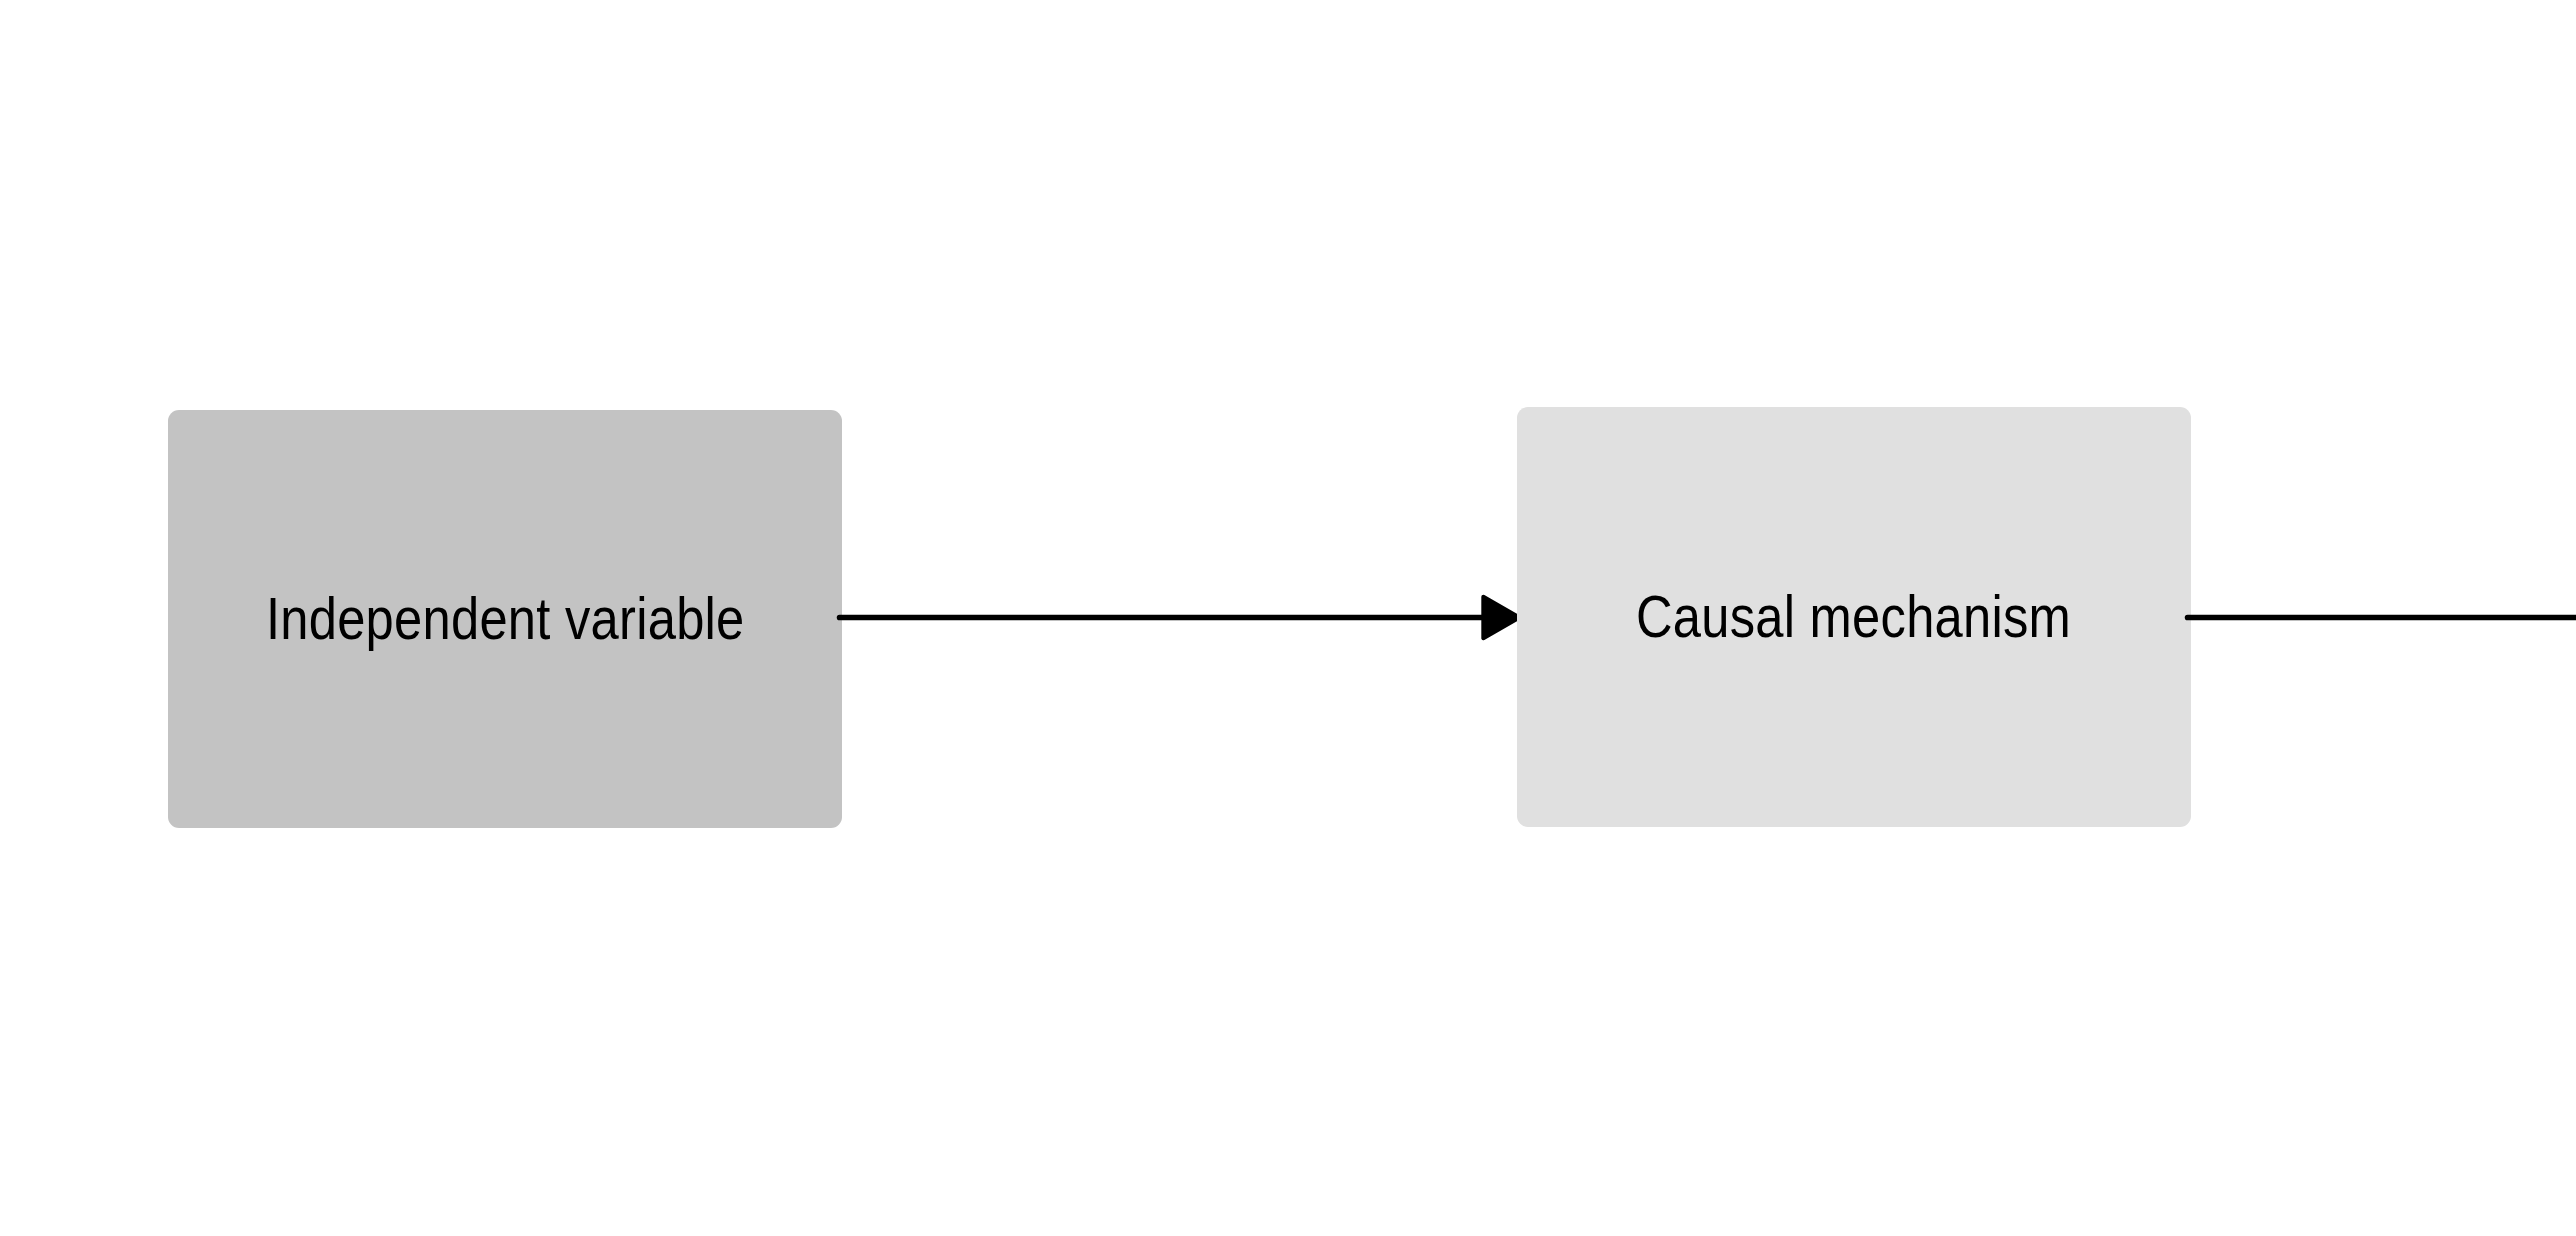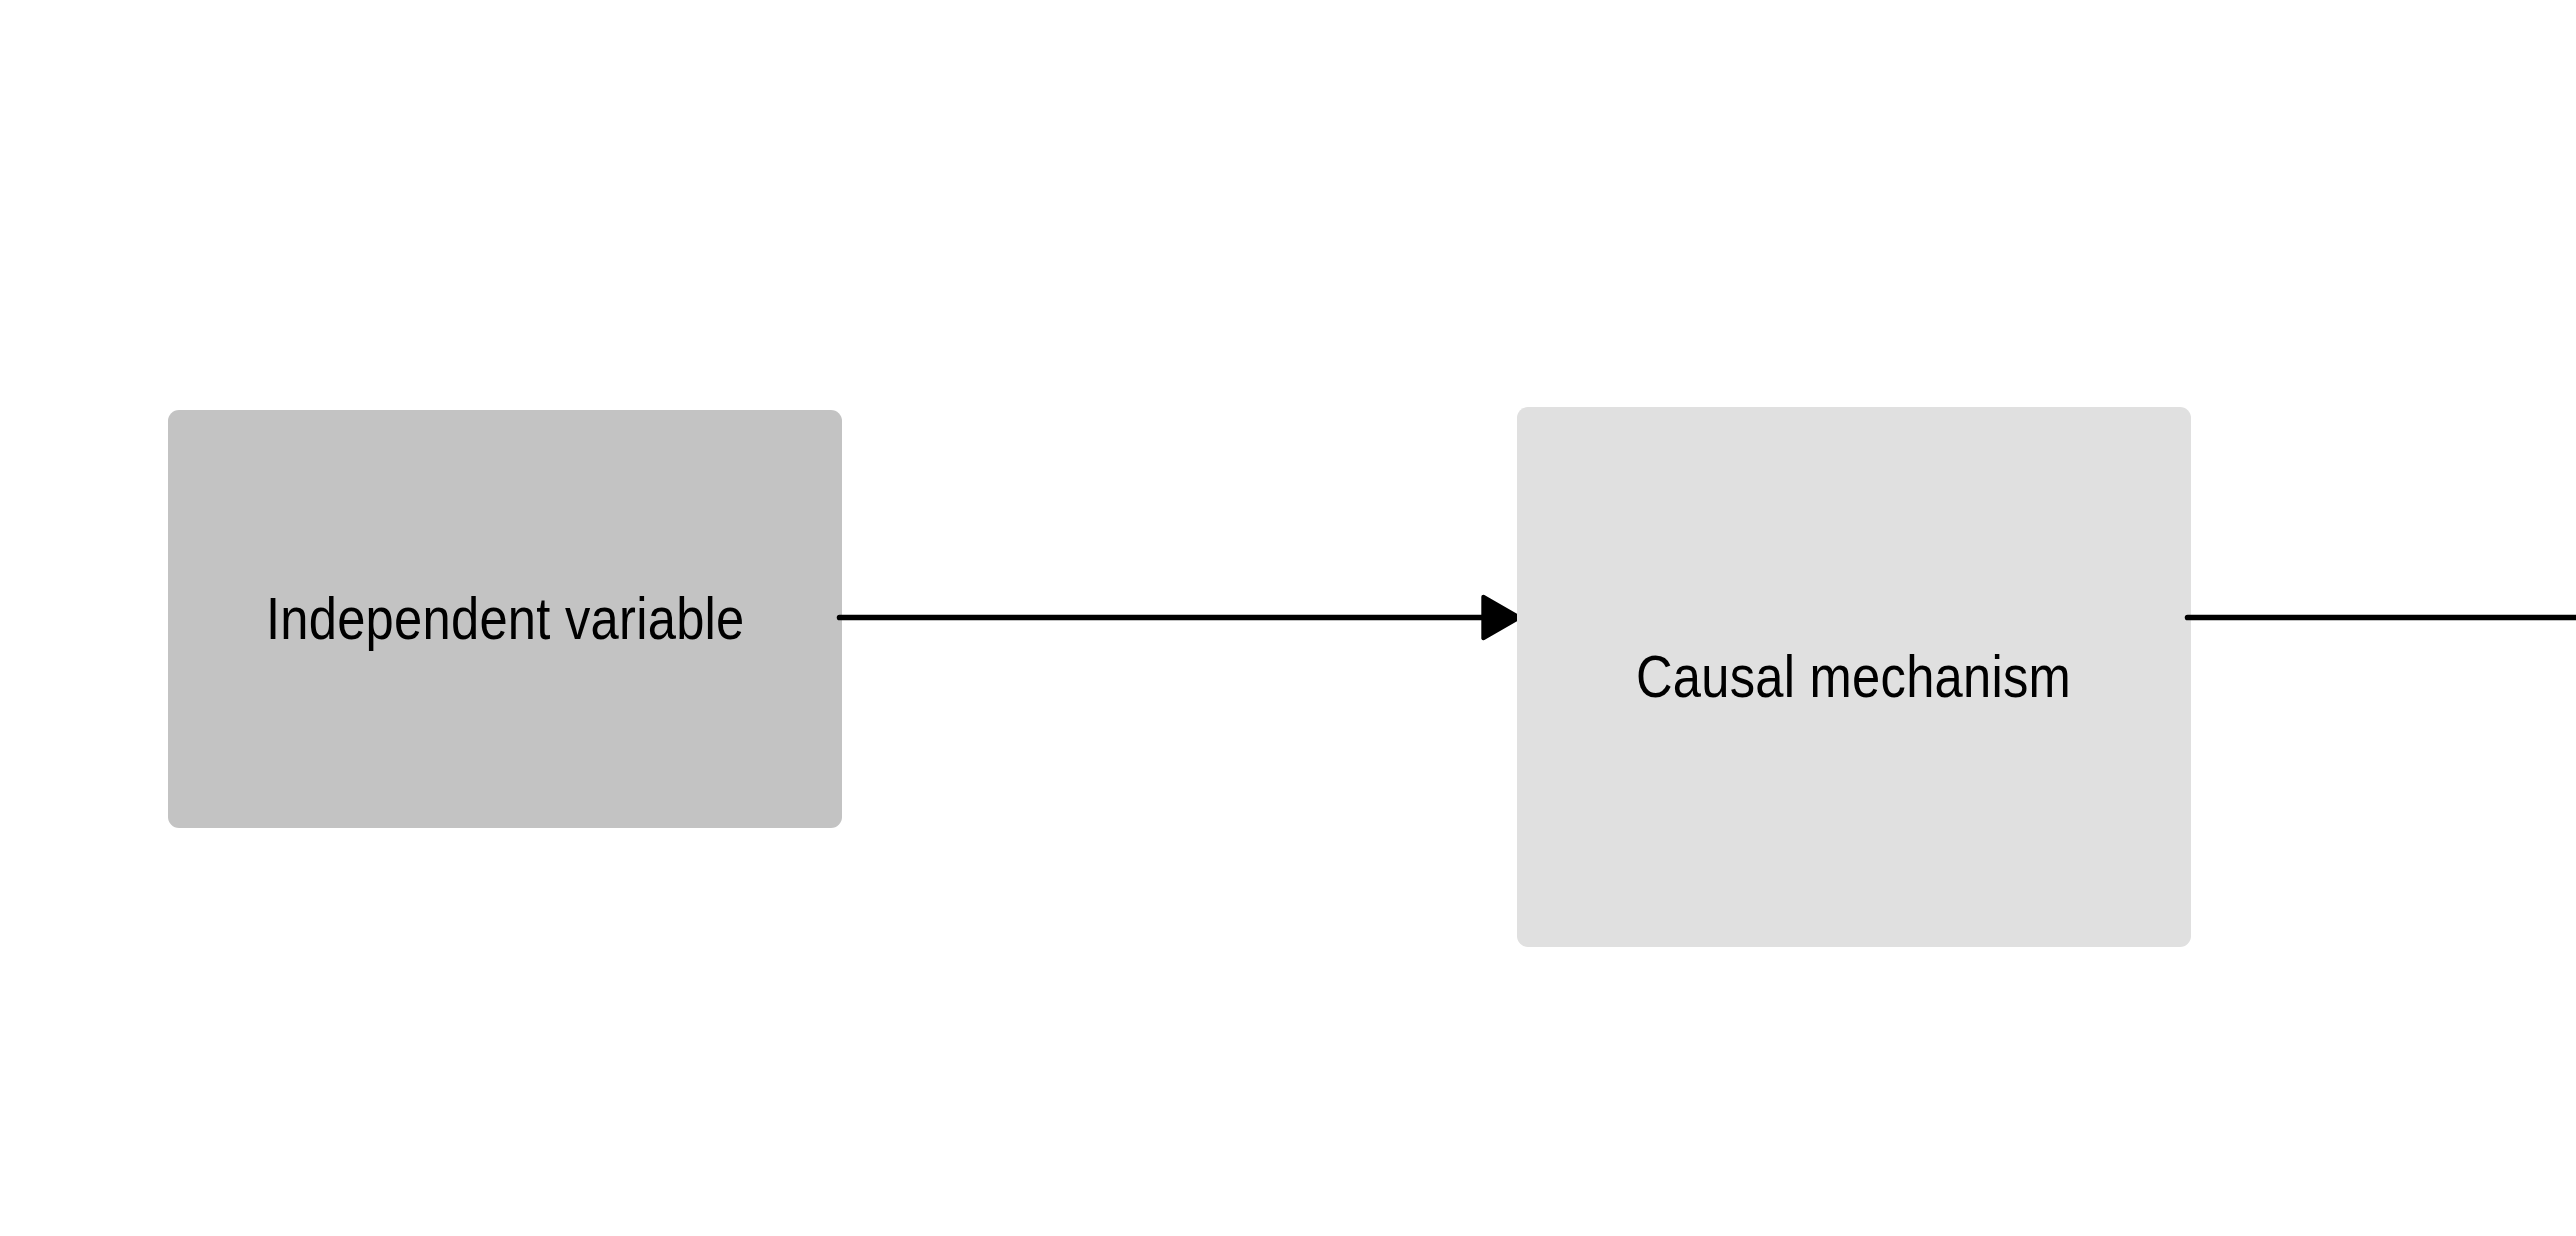--- a/index.html
+++ b/index.html
@@ -52,21 +52,21 @@
     width: 674px;
     height: 418px;
     background: #c3c3c3;
   }
 
   
   #node-causal-mechanism {
     left: 1517px;
     top: 407px;
     width: 674px;
-    height: 540px;
+    height: 420px;
     background: #e0e0e0;
   }
 
   
   .edge-arrow {
     position: absolute;
     top: 587px;
     height: 62px;
     overflow: visible;
   }

